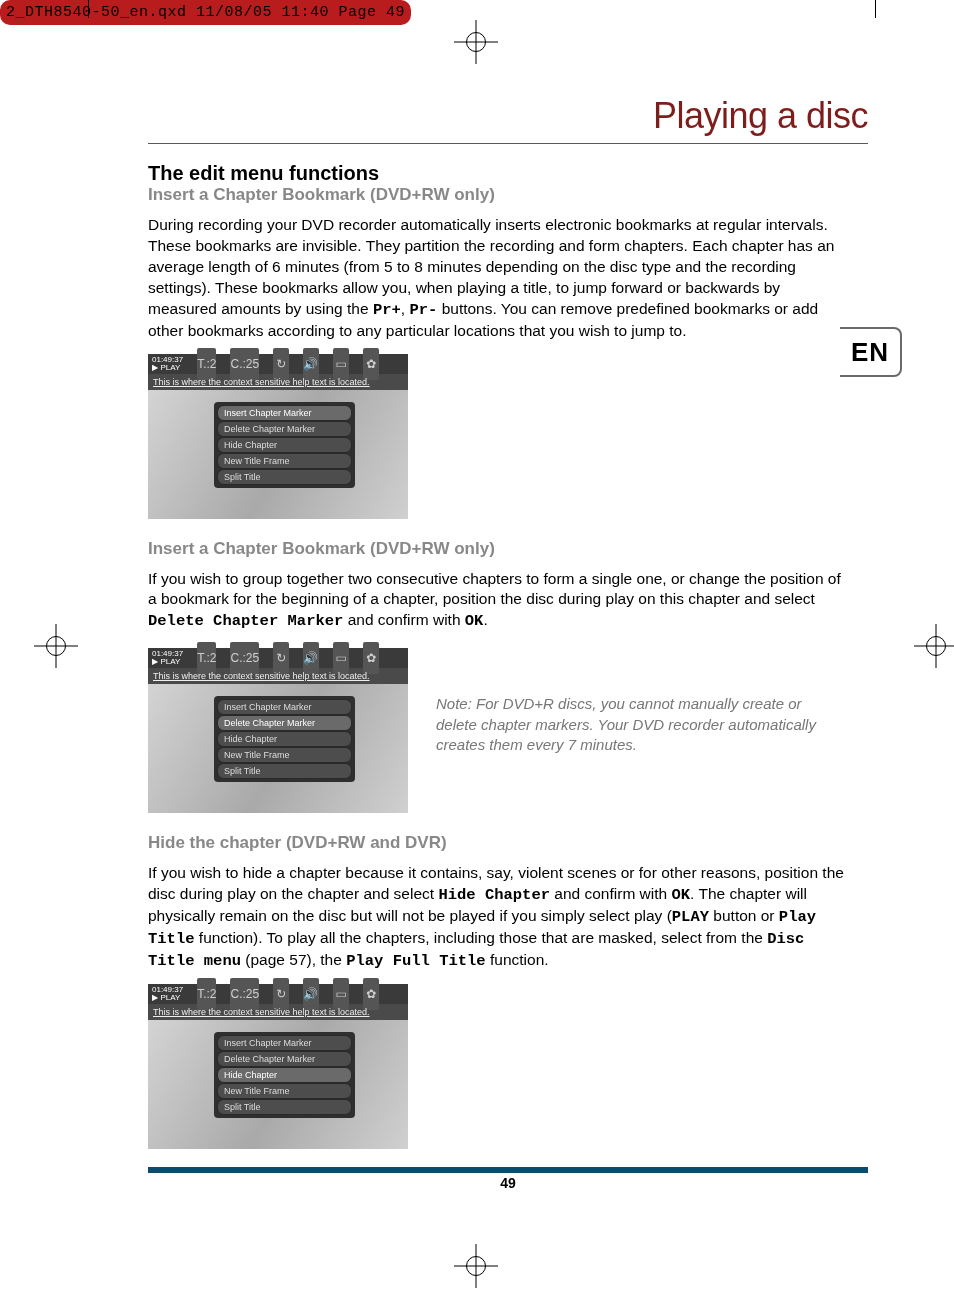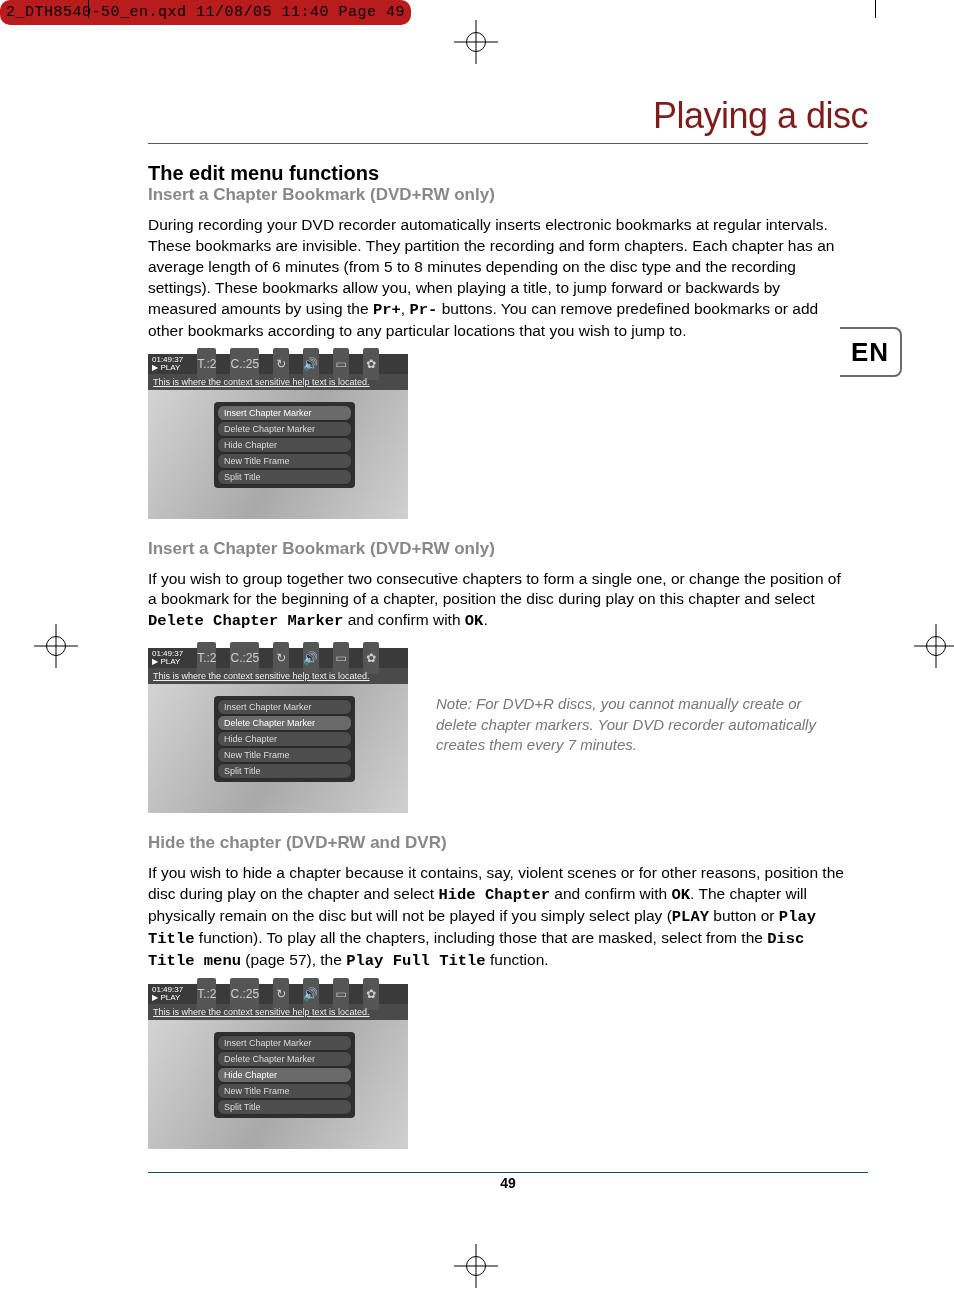--- a/index.html
+++ b/index.html
@@ -164,21 +164,21 @@
     max-width: 400px;
   }
   .footer-pagenum {
     position: absolute;
     bottom: 100px;
     left: 0;
     width: 100%;
     text-align: center;
     font-weight: bold;
     font-size: 14px;
-    border-top: 1px solid #0c4a6e;
+    border-top: 6px solid #0c4a6e;
     padding-top: 2px;
     width: 720px;
     margin-left: 148px;
   }
   .reg-target {
     position: absolute;
     width: 32px;
     height: 32px;
   }
   .reg-target::before, .reg-target::after {

